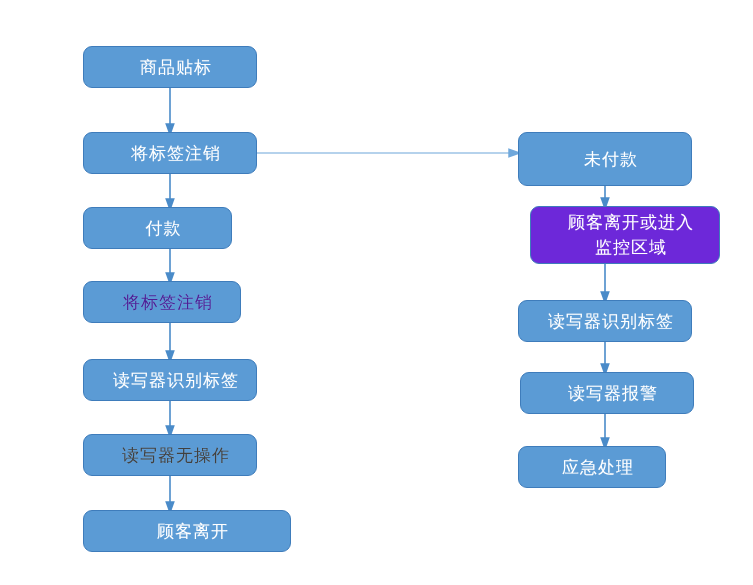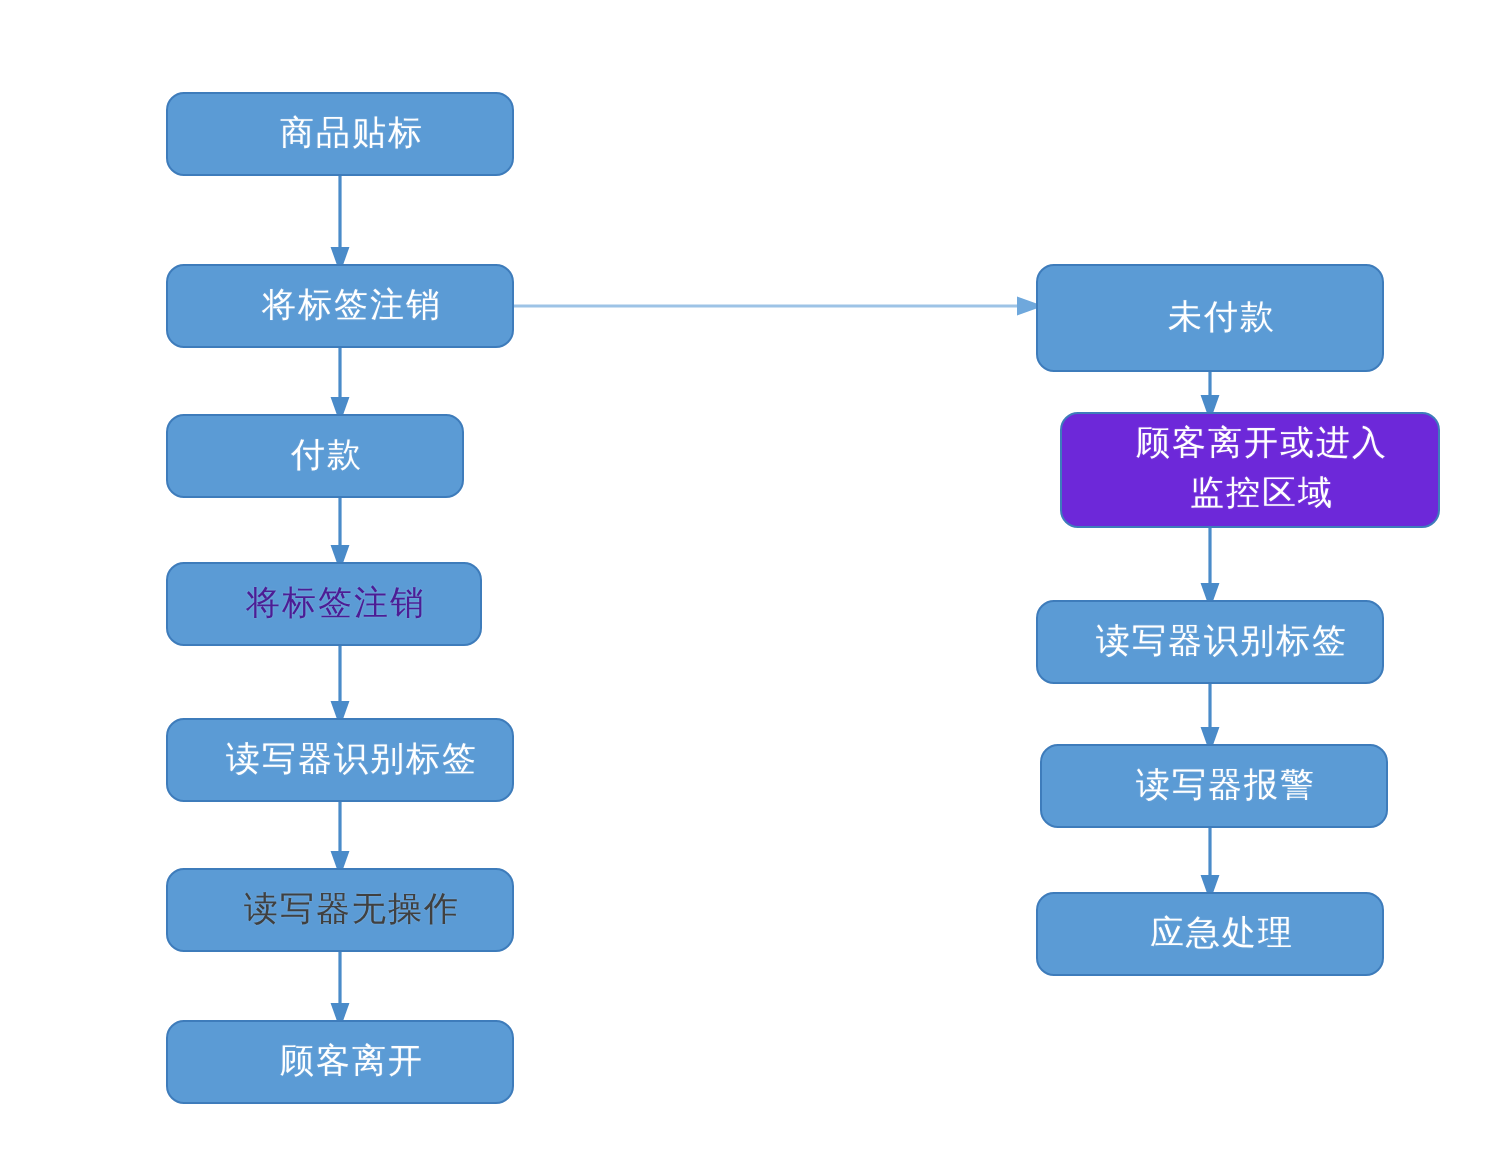--- a/index.html
+++ b/index.html
@@ -90,35 +90,35 @@
       </div>
       <div class="node" style="left: 83px; top: 281px; width: 158px; height: 42px; background: rgb(91, 155, 213); border-color: rgb(62, 124, 187); color: #4c1d95;">
         <span class="label">将标签注销</span>
       </div>
       <div class="node" style="left: 83px; top: 359px; width: 174px; height: 42px; background: rgb(91, 155, 213); border-color: rgb(62, 124, 187); color: rgb(255, 255, 255);">
         <span class="label">读写器识别标签</span>
       </div>
       <div class="node" style="left: 83px; top: 434px; width: 174px; height: 42px; background: rgb(91, 155, 213); border-color: rgb(62, 124, 187); color: #404040;">
         <span class="label">读写器无操作</span>
       </div>
-      <div class="node" style="left: 83px; top: 510px; width: 174px; height: 42px; background: rgb(91, 155, 213); border-color: rgb(62, 124, 187); color: rgb(255, 255, 255);">
+      <div class="node" style="left: 83px; top: 510px; width: 208px; height: 42px; background: rgb(91, 155, 213); border-color: rgb(62, 124, 187); color: rgb(255, 255, 255);">
         <span class="label">顾客离开</span>
       </div>
     </div>
   <div id="nodes-right">
       <div class="node" style="left: 518px; top: 132px; width: 174px; height: 54px; background: rgb(91, 155, 213); border-color: rgb(62, 124, 187); color: rgb(255, 255, 255);">
         <span class="label">未付款</span>
       </div>
       <div class="node" style="left: 530px; top: 206px; width: 190px; height: 58px; background: #6d28d9; border-color: rgb(62, 124, 187); color: rgb(255, 255, 255);">
         <span class="label">顾客离开或进入<br>监控区域</span>
       </div>
       <div class="node" style="left: 518px; top: 300px; width: 174px; height: 42px; background: rgb(91, 155, 213); border-color: rgb(62, 124, 187); color: rgb(255, 255, 255);">
         <span class="label">读写器识别标签</span>
       </div>
       <div class="node" style="left: 520px; top: 372px; width: 174px; height: 42px; background: rgb(91, 155, 213); border-color: rgb(62, 124, 187); color: rgb(255, 255, 255);">
         <span class="label">读写器报警</span>
       </div>
-      <div class="node" style="left: 518px; top: 446px; width: 174px; height: 42px; background: rgb(91, 155, 213); border-color: rgb(62, 124, 187); color: rgb(255, 255, 255);">
+      <div class="node" style="left: 518px; top: 446px; width: 148px; height: 42px; background: rgb(91, 155, 213); border-color: rgb(62, 124, 187); color: rgb(255, 255, 255);">
         <span class="label">应急处理</span>
       </div>
     </div>
 
 </div>
 
 </body></html>

